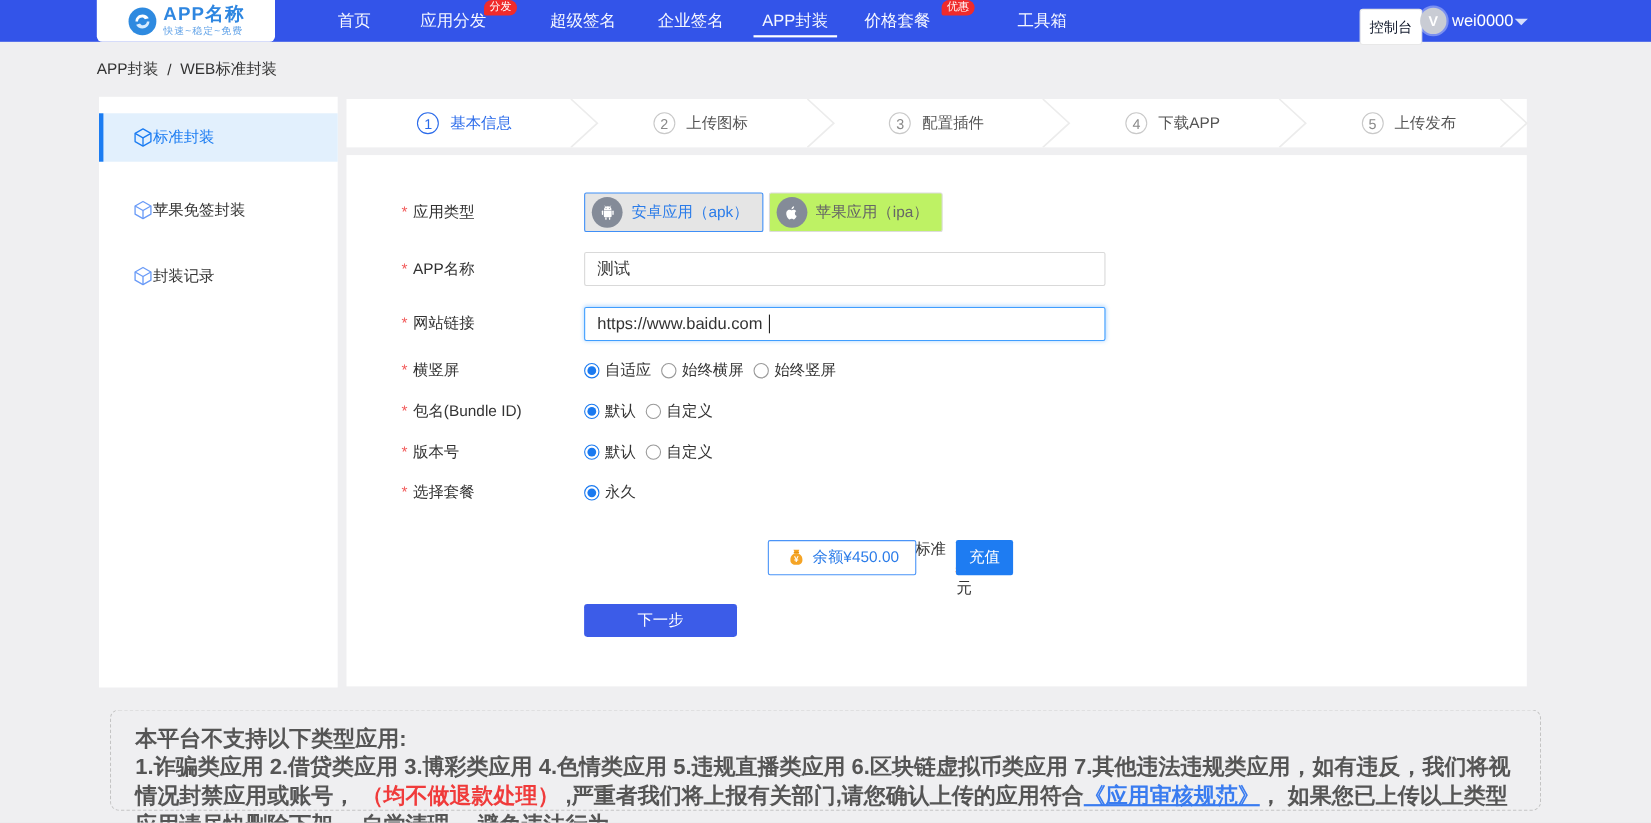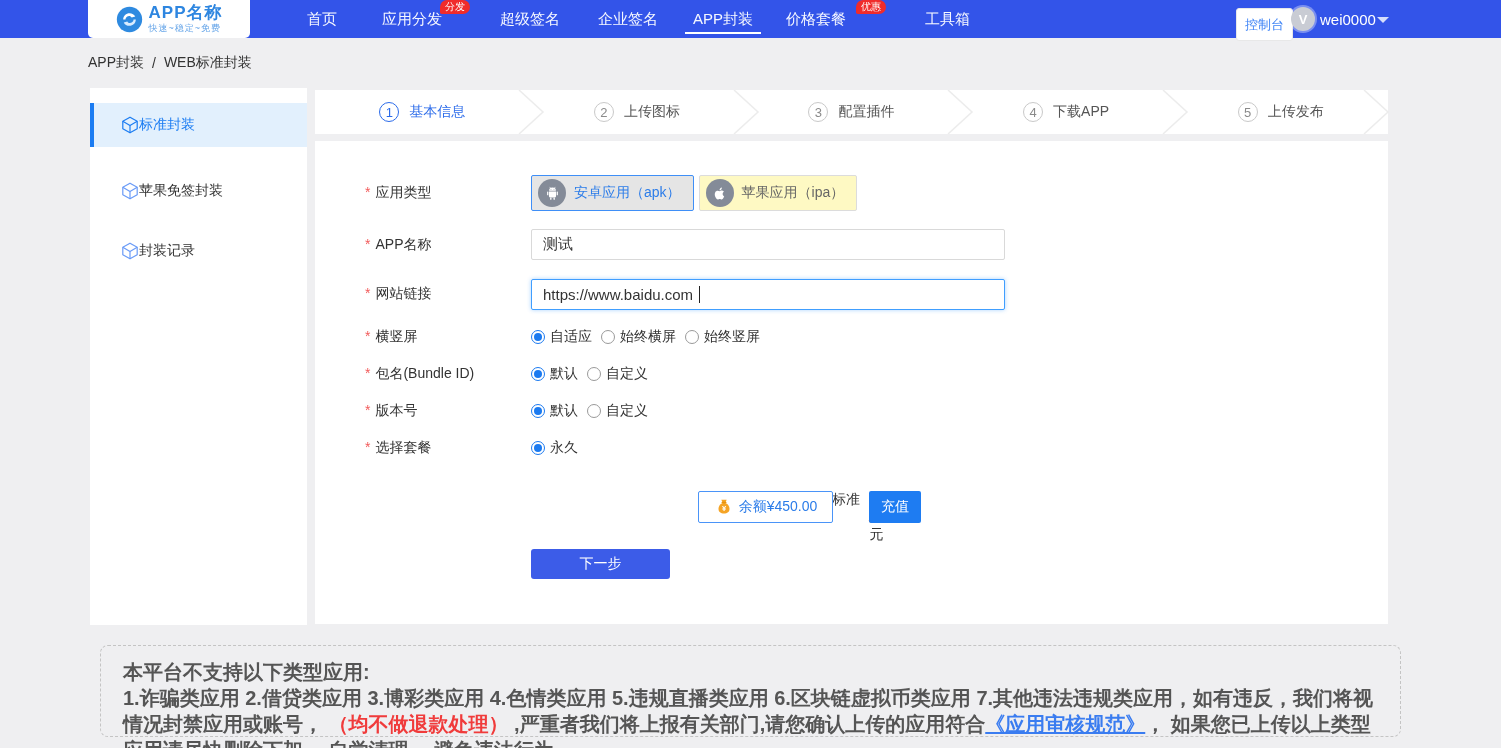--- a/index.html
+++ b/index.html
@@ -12,21 +12,21 @@
   .logo-box { position:absolute; left:88px; top:0; width:162px; height:38px; background:#fff;
               border-radius:0 0 5px 5px; display:flex; align-items:center; justify-content:center; gap:6px; cursor:pointer; }
   .logo-title { font-size:17px; font-weight:bold; color:#2e86e0; line-height:17px; letter-spacing:1px; }
   .logo-sub { font-size:9px; color:#64a4e8; letter-spacing:1px; margin-top:1px; }
   .nav-item { position:absolute; top:0; height:38px; display:flex; align-items:center; color:#f6f8ff;
               font-size:15px; cursor:pointer; }
   .nav-underline { position:absolute; left:-8px; right:-8px; bottom:4px; height:2px; background:#fff; }
   .nav-badge { position:absolute; top:0; padding:1px 5px 2px; background:#f02b2b; color:#fff; font-size:10px;
                border-radius:8px 8px 8px 2px; white-space:nowrap; line-height:11px; }
   .console-btn { position:absolute; left:1236px; top:8px; height:33px; padding:0 8px; background:#fff;
-                 border:1px solid #e8e8e8; border-radius:3px; color:#3b82f6; font-size:13px;
+                 border:1px solid #e8e8e8; border-radius:3px; color:#0f172a; font-size:13px;
                  display:flex; align-items:center; cursor:pointer; }
   .avatar { position:absolute; left:1291px; top:7px; width:24px; height:24px; border-radius:50%;
             background:#c9ccd4; box-shadow:0 0 0 2px rgba(255,255,255,.35); color:#fff; font-size:13px;
             font-weight:bold; display:flex; align-items:center; justify-content:center; cursor:pointer; }
   .username { position:absolute; left:1320px; top:0; height:38px; display:flex; align-items:center;
               color:#fff; font-size:15px; cursor:pointer; }
   .caret-down { position:absolute; left:1377px; top:17px; width:0; height:0; border-left:6px solid transparent;
                 border-right:6px solid transparent; border-top:6px solid #d6defb; cursor:pointer; }
 
   
@@ -62,21 +62,21 @@
   .r-apptype { top:33px;  height:38px; }
   .r-appname { top:88px;  height:31px; }
   .r-siteurl { top:137px; height:32px; }
   .r-orient  { top:186px; height:20px; }
   .r-bundle  { top:223px; height:20px; }
   .r-version { top:260px; height:20px; }
   .r-plan    { top:297px; height:20px; }
   .r-price   { top:350px; height:34px;flex-direction:column; }
 
   .apptype { display:inline-flex; align-items:center; gap:8px; height:36px; padding:0 12px 0 6px;
-             border:1px solid #dcdcdc; background:#fef9c3; border-radius:2px; font-size:14px; color:#666;
+             border:1px solid #dcdcdc; background:#bef264; border-radius:2px; font-size:14px; color:#666;
              cursor:pointer; margin-right:5px; }
   .apptype.selected { border-color:#3f8ff7; background:#e5e5e5; color:#2b7ce9; }
   .type-circle { width:28px; height:28px; border-radius:50%; background:#848b98; display:flex;
                  align-items:center; justify-content:center; }
 
   .tinput { width:474px; height:31px; border:1px solid #d9d9d9; border-radius:2px; padding:0 11px;
             font-size:15px; color:#333; outline:none; font-family:"Liberation Sans", sans-serif; }
   .url-wrap { position:relative; display:inline-block; }
   .url-wrap .tinput { border-color:#409eff; box-shadow:0 0 4px rgba(64,158,255,.45); }
   .text-caret { position:absolute; left:168px; top:7px; width:1px; height:17px; background:#222; }

